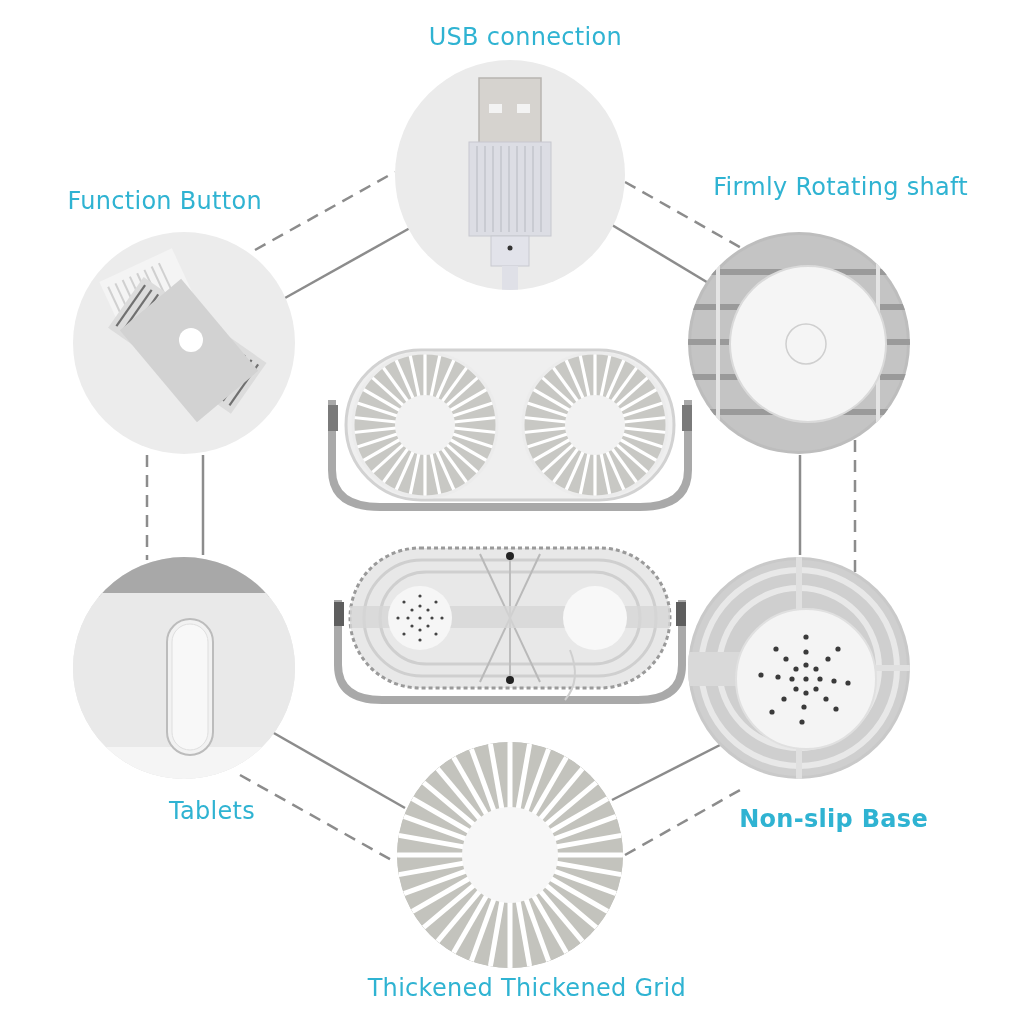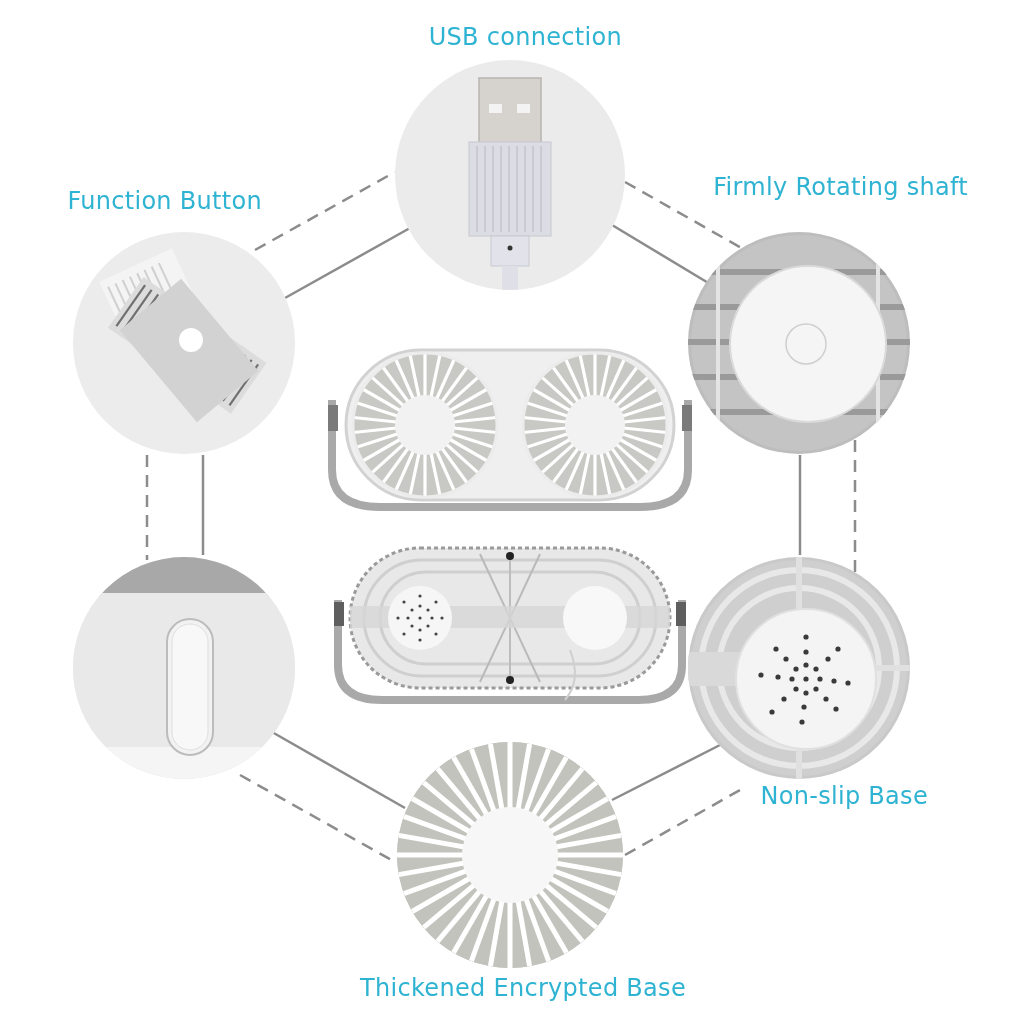--- a/index.html
+++ b/index.html
@@ -42,23 +42,24 @@
 
     <line x1="612" y1="800" x2="720" y2="745"></line>
     <line x1="625" y1="855" x2="740" y2="790" stroke-dasharray="12,8"></line>
   </g>
 </svg>
 
 <div class="label" style="left:402px; top:22px; width:220px;">USB connection</div>
 <div class="label" style="left:42px; top:186px; width:220px;">Function Button</div>
 <div class="label" style="left:700px; top:172px; width:268px;">Firmly Rotating shaft</div>
 <div class="label" style="left:50px; top:796px; width:205px;">
-</div>
-<div class="label" style="left:738px; top:781px; width:190px;">Non-slip Base</div>
-<div class="label" style="left:336px; top:973px; width:350px;">Thickened Encrypted Base</div>
+  <div>Tablets</div>
+</div>
+<div class="label" style="left:738px; top:804px; width:190px;font-weight:bold;">Non-slip Base</div>
+<div class="label" style="left:336px; top:973px; width:350px;">Thickened Thickened Grid</div>
 
 <div class="circle" style="left:395px; top:60px; width:230px; height:230px; background:#ebebeb;">
   <svg viewBox="0 0 230 230">
     <rect x="84" y="18" width="62" height="66" fill="#d6d3cf" stroke="#b8b5b1" stroke-width="1.5"></rect>
     <rect x="94" y="44" width="13" height="9" fill="#f3f3f3"></rect>
     <rect x="122" y="44" width="13" height="9" fill="#f3f3f3"></rect>
     <rect x="74" y="82" width="82" height="94" fill="#dcdde4" stroke="#c7c8cf" stroke-width="1"></rect>
     <g stroke="#c3c4cc" stroke-width="1.5">
       <line x1="82" y1="86" x2="82" y2="172"></line>
         <line x1="90" y1="86" x2="90" y2="172"></line>

